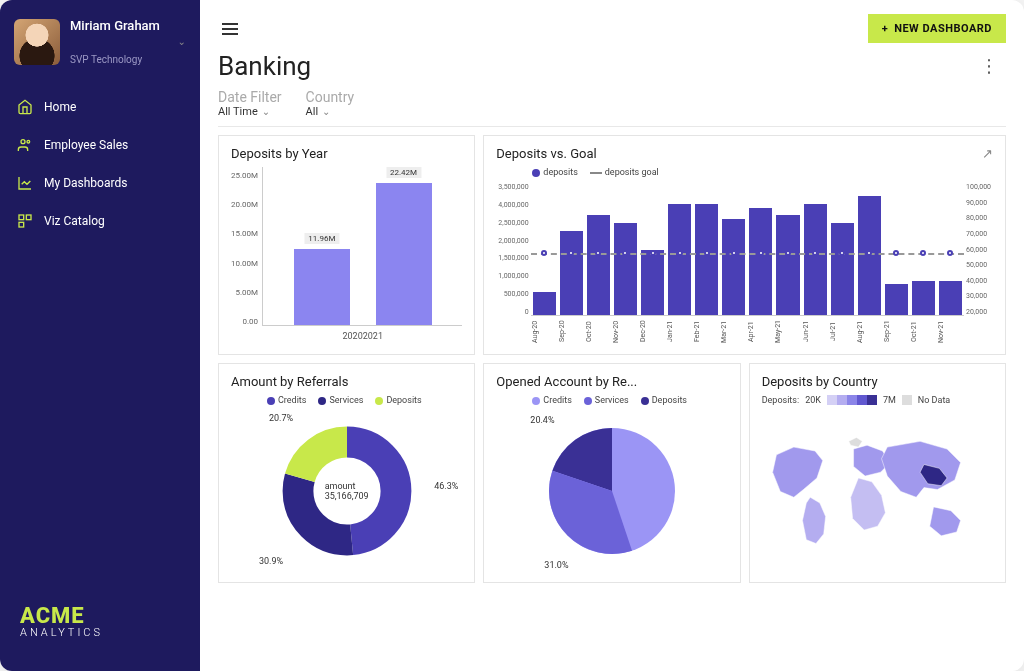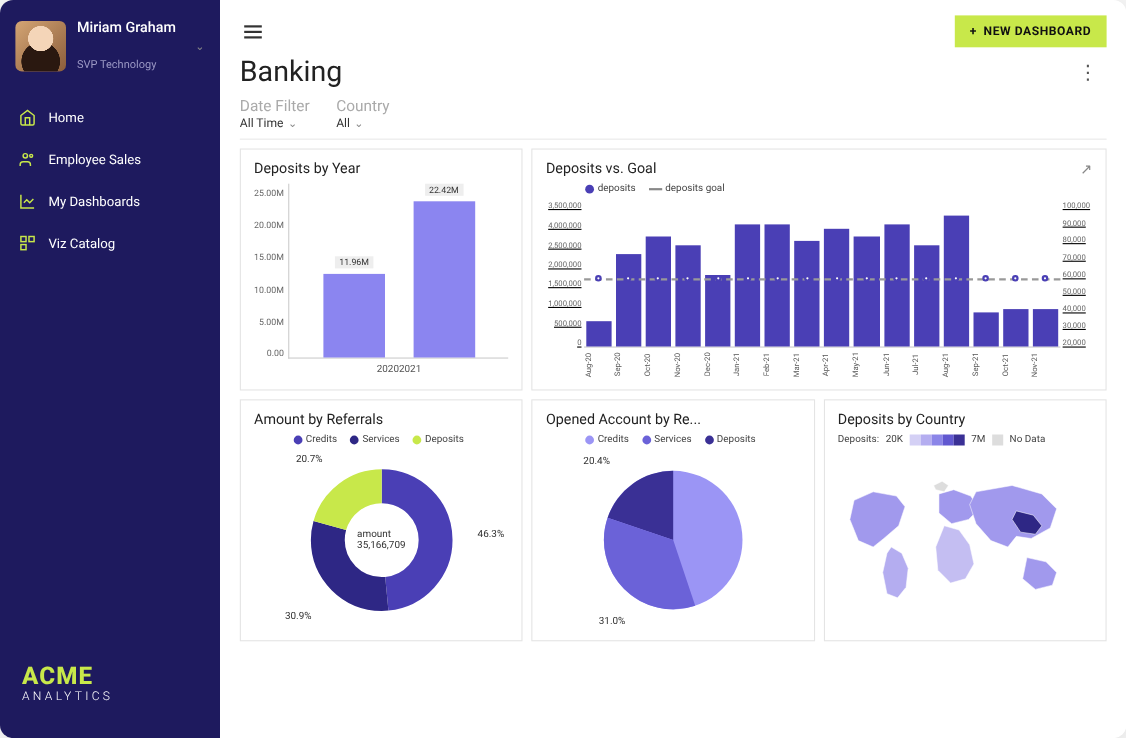--- a/index.html
+++ b/index.html
@@ -42,21 +42,21 @@
 
 
 .bar1 { flex:1; display:flex; }
 .bar1-y { display:flex; flex-direction:column; justify-content:space-between; font-size:8px; color:#666; text-align:right; padding: 4px 4px 18px 0; }
 .bar1-plot { flex:1; display:flex; align-items:flex-end; justify-content:space-around; border-left:1px solid #ccc; border-bottom:1px solid #ccc; position:relative; margin-bottom: 18px; padding: 0 18px; }
 .bar1-bar { width: 56px; background:#8b85f0; position:relative; }
 .bar1-label { position:absolute; top:-16px; left:50%; transform:translateX(-50%); font-size:8px; background:#eee; padding:1px 4px; color:#333; }
 .bar1-x { position:absolute; bottom:-16px; left:0; right:0; display:flex; justify-content:center; font-size:9px; color:#555; }
 
 
-.bar2 { flex:1; display:flex; position:relative;text-decoration:underline; }
+.bar2 { flex:1; display:flex; position:relative; }
 .bar2-yl, .bar2-yr { display:flex; flex-direction:column; justify-content:space-between; font-size:7px; color:#666; padding: 2px 2px 28px; }
 .bar2-yl { text-align:right; }
 .bar2-yr { text-align:left; }
 .bar2-plot { flex:1; display:flex; align-items:flex-end; gap:4px; border-bottom:1px solid #ccc; margin-bottom:28px; position:relative; padding: 0 2px; }
 .bar2-bar { flex:1; background:#4a3fb5; position:relative; min-width:0; }
 .bar2-line { position:absolute; left:0; right:0; top:54%; height:0; border-top:2px dashed #999; z-index:2; }
 .bar2-mark { position:absolute; width:6px; height:6px; border-radius:50%; background:white; border:2px solid #4a3fb5; top:54%; transform:translate(-50%,-50%); z-index:3; }
 .bar2-x { position:absolute; bottom:-28px; left:0; right:0; display:flex; font-size:7px; color:#555; }
 .bar2-x span { flex:1; text-align:center; writing-mode: vertical-rl; transform: rotate(180deg); max-height: 26px; }
 

